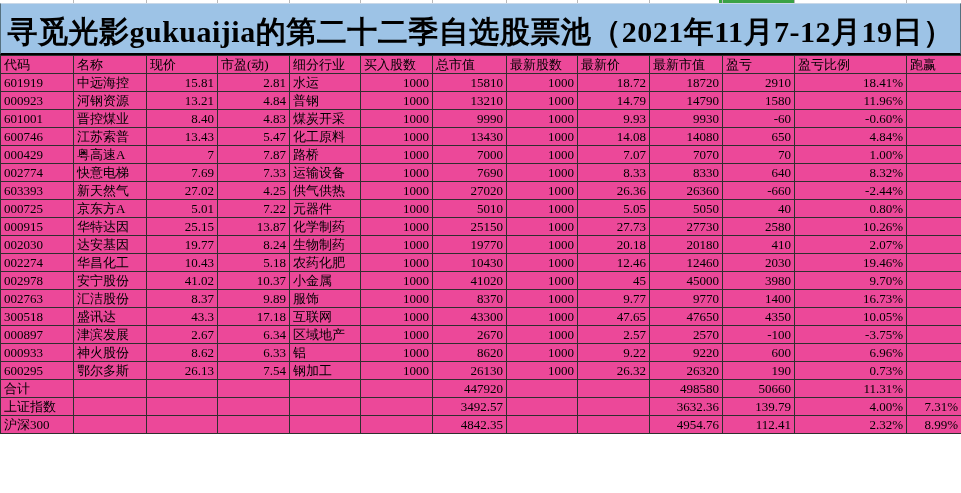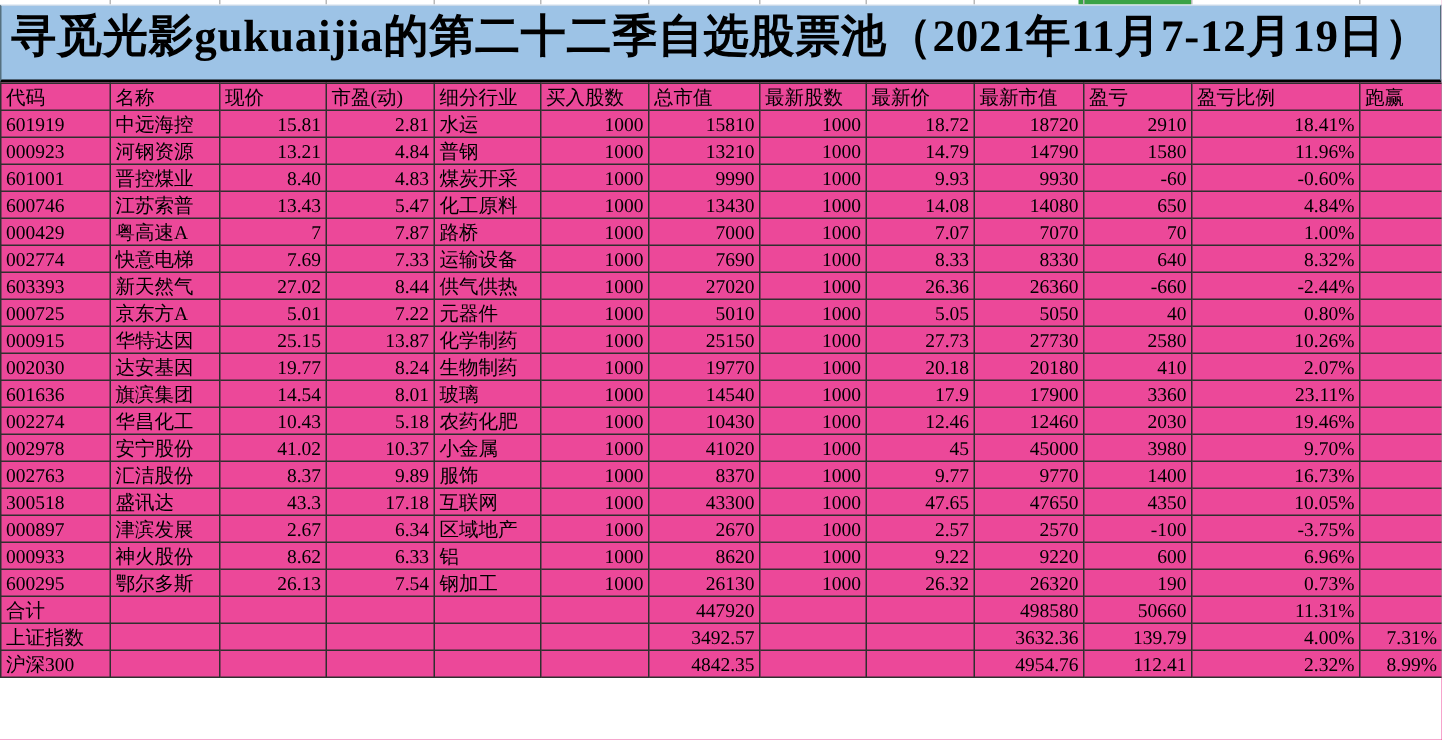--- a/index.html
+++ b/index.html
@@ -23,21 +23,21 @@
     background:#3aa245;
   }
   .title-bar{
     height:52px;
     background:#9dc3e6;
     border-left:1px solid #5b7globalc;
     border-left:1px solid #55707f;
     border-right:1px solid #55707f;
     border-top:1px solid #c9d8e8;
     border-bottom:2px solid #000;
-    display:flex;align-items:flex-start;justify-content:center;
+    display:flex;align-items:flex-end;justify-content:center;
     box-sizing:border-box;
   }
   .title-text{
     font-size:30px;
     font-weight:bold;
     letter-spacing:0.5px;
     white-space:nowrap;
   }
   table.grid{
     border-collapse:collapse;
@@ -206,21 +206,21 @@
           <td class="num">8.33</td>
           <td class="num">8330</td>
           <td class="num">640</td>
           <td class="num">8.32%</td>
           <td class="num"></td>
         </tr>
         <tr>
           <td class="txt">603393</td>
           <td class="txt">新天然气</td>
           <td class="num">27.02</td>
-          <td class="num">8.44</td>
+          <td class="num">4.25</td>
           <td class="txt">供气供热</td>
           <td class="num">1000</td>
           <td class="num">27020</td>
           <td class="num">1000</td>
           <td class="num">26.36</td>
           <td class="num">26360</td>
           <td class="num">-660</td>
           <td class="num">-2.44%</td>
           <td class="num"></td>
         </tr>
@@ -263,35 +263,20 @@
           <td class="num">1000</td>
           <td class="num">19770</td>
           <td class="num">1000</td>
           <td class="num">20.18</td>
           <td class="num">20180</td>
           <td class="num">410</td>
           <td class="num">2.07%</td>
           <td class="num"></td>
         </tr>
         <tr>
-          <td class="txt">601636</td>
-          <td class="txt">旗滨集团</td>
-          <td class="num">14.54</td>
-          <td class="num">8.01</td>
-          <td class="txt">玻璃</td>
-          <td class="num">1000</td>
-          <td class="num">14540</td>
-          <td class="num">1000</td>
-          <td class="num">17.9</td>
-          <td class="num">17900</td>
-          <td class="num">3360</td>
-          <td class="num">23.11%</td>
-          <td class="num"></td>
-        </tr>
-        <tr>
           <td class="txt">002274</td>
           <td class="txt">华昌化工</td>
           <td class="num">10.43</td>
           <td class="num">5.18</td>
           <td class="txt">农药化肥</td>
           <td class="num">1000</td>
           <td class="num">10430</td>
           <td class="num">1000</td>
           <td class="num">12.46</td>
           <td class="num">12460</td>

